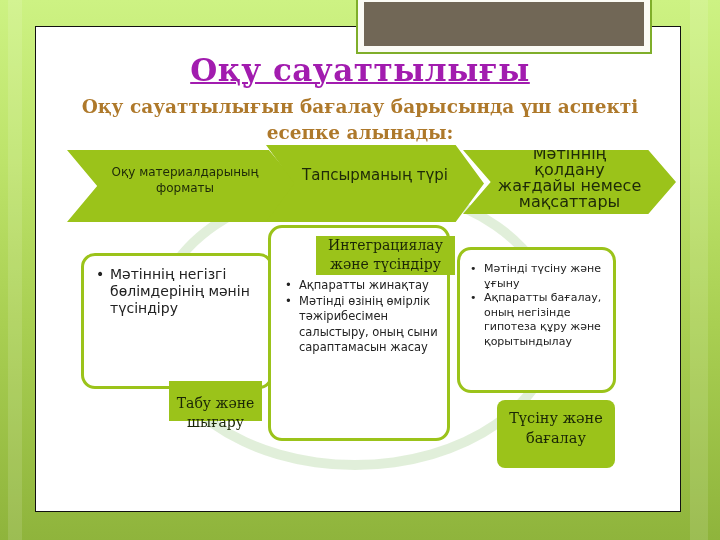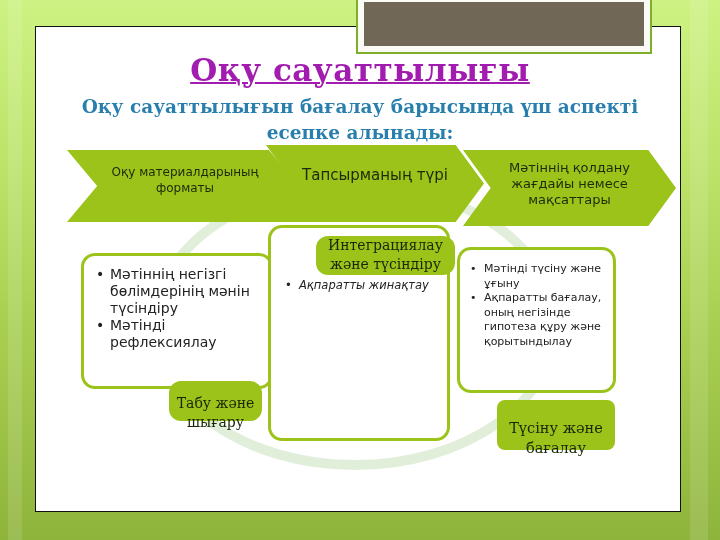--- a/index.html
+++ b/index.html
@@ -20,21 +20,21 @@
   }
   .title {
     position:absolute; left:0; width:720px; top:52px; text-align:center;
     font-family:"DejaVu Serif", serif; font-weight:bold; font-size:31px;
     color:#a21caf; text-decoration:underline; text-decoration-thickness:2px;
     letter-spacing:0.5px;
   }
   .subtitle {
     position:absolute; left:70px; width:580px; top:94px; text-align:center;
     font-family:"DejaVu Serif", serif; font-weight:bold; font-size:18.5px;
-    color:#0369a1; line-height:26px; opacity:0.85;
+    color:#a16207; line-height:26px; opacity:0.85;
   }
   .ring {
     position:absolute; left:150px; top:180px; width:410px; height:290px;
     border:10px solid rgba(170,210,150,0.35); border-radius:50%;
     box-sizing:border-box;
   }
   .chev {
     position:absolute; background:#9bc31a; display:flex; align-items:center;
     justify-content:center; text-align:center; color:#1e2a08;
     font-family:"DejaVu Sans", sans-serif; box-sizing:border-box;
@@ -43,42 +43,42 @@
     left:67px; top:150px; width:232px; height:72px;
     clip-path: polygon(0 0, 87% 0, 100% 50%, 87% 100%, 0 100%, 13% 50%);
     font-size:12px; line-height:16px; padding:0 30px 12px 34px;
   }
   .chev2 {
     left:266px; top:145px; width:218px; height:77px;
     clip-path: polygon(0 0, 87% 0, 100% 50%, 87% 100%, 0 100%, 13% 50%);
     font-size:15px; line-height:18px; padding:0 36px 18px 36px;
   }
   .chev3 {
-    left:463px; top:150px; width:213px; height:76px;
+    left:463px; top:150px; width:213px; height:64px;
     clip-path: polygon(0 0, 87% 0, 100% 50%, 87% 100%, 0 100%, 13% 50%);
-    font-size:13px; line-height:16px; padding:0 34px 8px 34px;
+    font-size:16px; line-height:16px; padding:0 34px 8px 34px;
   }
   .box {
     position:absolute; background:#fff; border:3px solid #9bc31a;
     border-radius:14px; box-sizing:border-box; color:#222;
     font-family:"DejaVu Sans", sans-serif;
   }
   .box ul { margin:0; padding:0; list-style:none; }
   .box li { position:relative; padding-left:16px; }
   .box li::before { content:"\2022"; position:absolute; left:2px; top:0; }
   .box1 { left:81px; top:253px; width:192px; height:136px; padding:10px 8px 0 10px; font-size:14px; line-height:17px; overflow:hidden; }
-  .box2 { left:268px; top:225px; width:182px; height:216px; padding:50px 8px 8px 12px; font-size:11.5px; line-height:15.5px;font-style:italic; }
+  .box2 { left:268px; top:225px; width:182px; height:216px; padding:50px 8px 8px 12px; font-size:11.5px; line-height:15.5px; }
   .box3 { left:457px; top:247px; width:159px; height:146px; padding:12px 8px 16px 8px; font-size:11px; line-height:14.5px; overflow:hidden; }
   .label {
     position:absolute; background:#9bc31a; color:#1a2606; text-align:center;
-    font-family:"DejaVu Serif", serif; box-sizing:border-box; border-radius:12px;
+    font-family:"DejaVu Serif", serif; box-sizing:border-box; border-radius:0;
   }
   .label1 { left:169px; top:381px; width:93px; height:40px; font-size:14px; line-height:19px; padding-top:13px; }
   .label2 { left:316px; top:236px; width:139px; height:39px; font-size:14px; line-height:19px; padding-top:0; }
-  .label3 { left:497px; top:400px; width:118px; height:50px; font-size:14.5px; line-height:20px; padding-top:18px; border-radius:8px; }
+  .label3 { left:497px; top:400px; width:118px; height:68px; font-size:14.5px; line-height:20px; padding-top:8px; border-radius:8px; }
 </style>
 </head>
 <body>
 
 <div class="bg-stripe" style="left:8px;width:14px;"></div>
 <div class="bg-stripe" style="left:690px;width:18px;"></div>
 
 <div class="panel"></div>
 <div class="gray-box"></div>
 
@@ -93,26 +93,26 @@
 <div class="chev chev2">
   <span>Тапсырманың түрі</span>
 </div>
 <div class="chev chev3">
   <span>Мәтіннің қолдану жағдайы немесе мақсаттары</span>
 </div>
 
 <div class="box box1">
   <ul>
     <li>Мәтіннің негізгі бөлімдерінің мәнін түсіндіру</li>
-    <li>Мәтінді рефлексиялау</li>
   </ul>
 </div>
 <div class="box box2">
   <ul>
     <li>Ақпаратты жинақтау</li>
+    <li>Мәтінді өзінің өмірлік тәжірибесімен салыстыру, оның сыни сараптамасын жасау</li>
   </ul>
 </div>
 <div class="box box3">
   <ul>
     <li>Мәтінді түсіну және ұғыну</li>
     <li>Ақпаратты бағалау, оның негізінде гипотеза құру және қорытындылау</li>
   </ul>
 </div>
 
 <div class="label label1">Табу және шығару</div>

